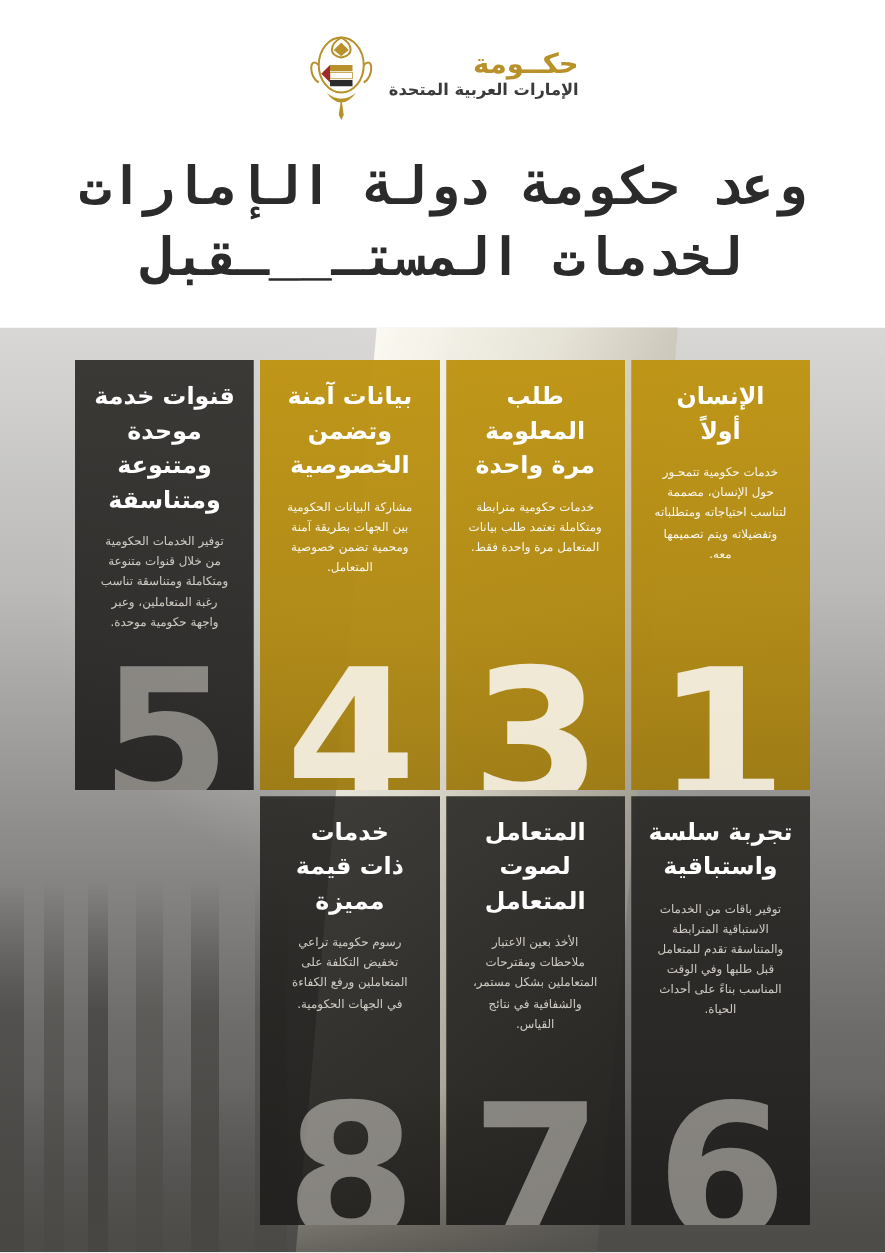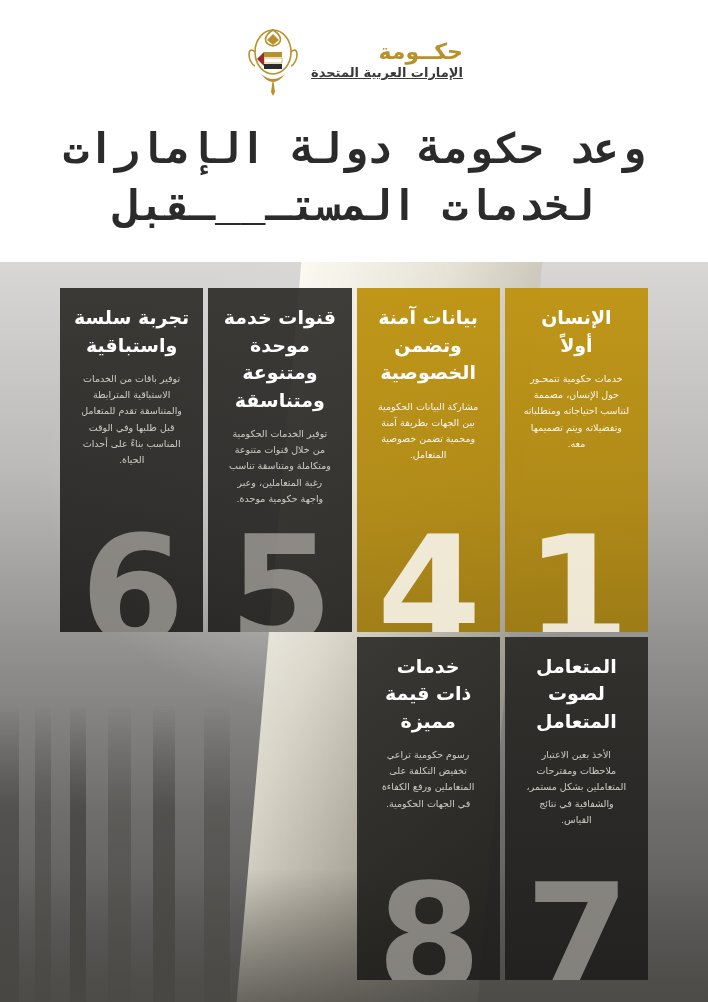--- a/index.html
+++ b/index.html
@@ -47,21 +47,20 @@
     font-size: 22px;
     font-weight: bold;
     color: #b8912a;
     letter-spacing: 1px;
   }
   .logo-ar-2 {
     font-size: 13px;
     font-weight: bold;
     color: #3a3a3a;
     margin-top: 2px;
-    text-decoration: underline;
   }
 
   .title-block {
     text-align: center;
     margin-top: 26px;
     padding: 0 40px;
     font-family: Liberation Mono, monospace;
   }
   .title-line {
     font-size: 42px;
@@ -240,20 +239,29 @@
       <div class="card gold">
         <div class="card-title">
           <div>الإنسان</div>
           <div>أولاً</div>
         </div>
         <p class="card-desc">خدمات حكومية تتمحـور حول الإنسان، مصممة لتناسب احتياجاته ومتطلباته وتفضيلاته ويتم تصميمها معه.</p>
         <div class="card-num">1</div>
       </div>
 
 
+      <div class="card gold">
+        <div class="card-title">
+          <div>طلب</div>
+          <div>المعلومة</div>
+          <div>مرة واحدة</div>
+        </div>
+        <p class="card-desc">خدمات حكومية مترابطة ومتكاملة تعتمد طلب بيانات المتعامل مرة واحدة فقط.</p>
+        <div class="card-num">3</div>
+      </div>
 
       <div class="card gold">
         <div class="card-title">
           <div>بيانات آمنة</div>
           <div>وتضمن</div>
           <div>الخصوصية</div>
         </div>
         <p class="card-desc">مشاركة البيانات الحكومية بين الجهات بطريقة آمنة ومحمية تضمن خصوصية المتعامل.</p>
         <div class="card-num">4</div>
       </div>

